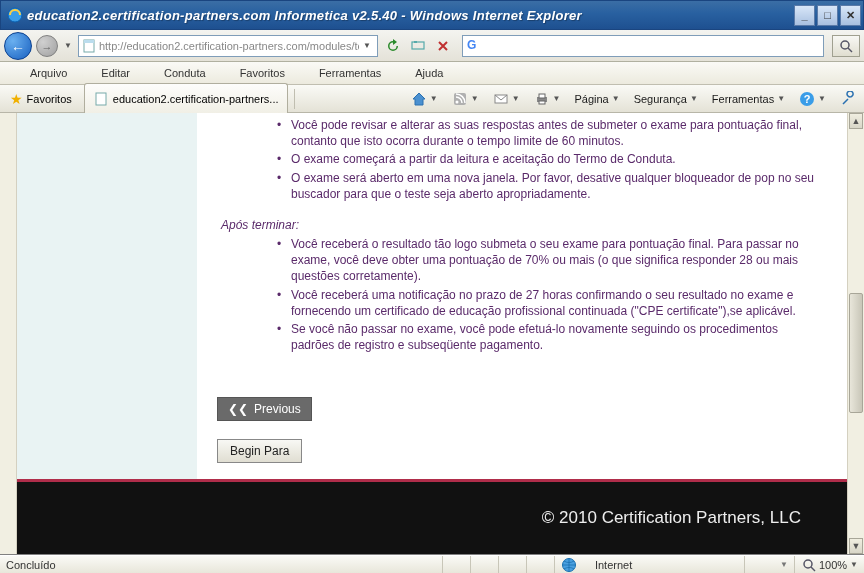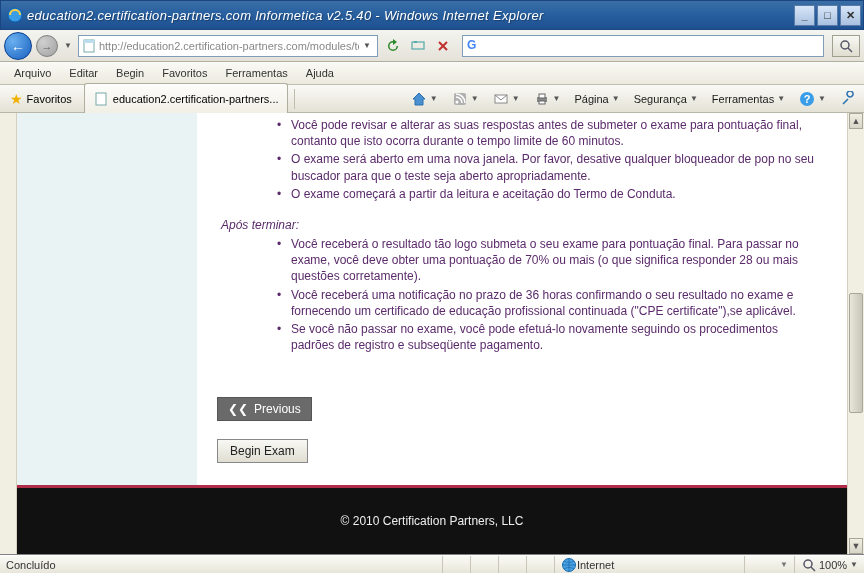--- a/index.html
+++ b/index.html
@@ -1,21 +1,21 @@
 <!DOCTYPE html>
 <html><head>
 <meta charset="utf-8">
 <style>
   * { box-sizing: border-box; margin: 0; padding: 0; }
   body { font-family: Tahoma, Arial, sans-serif; font-size: 11px; background: #ece9d8; width: 864px; height: 573px; overflow: hidden; }
   
   
   .titlebar { height: 30px; background: linear-gradient(to bottom, #3b6ea5 0%, #2860a0 45%, #1e5090 100%); display: flex; align-items: center; padding: 0 2px 0 6px; color: white; border: 1px solid #1a4580; }
   .titlebar .ie-icon { width: 16px; height: 16px; margin-right: 4px; }
-  .titlebar .title-text { flex: 1; font-weight: normal; font-size: 13px; font-style: italic; text-shadow: 1px 1px 1px rgba(0,0,0,0.3); letter-spacing: 0.3px; }
+  .titlebar .title-text { flex: 1; font-weight: bold; font-size: 13px; font-style: italic; text-shadow: 1px 1px 1px rgba(0,0,0,0.3); letter-spacing: 0.3px; }
   .titlebar .win-btns { display: flex; gap: 2px; }
   .titlebar .win-btn { width: 21px; height: 21px; background: linear-gradient(to bottom, #d8e6f8, #a8c0e0); border: 1px solid #5a7aa8; display: flex; align-items: center; justify-content: center; font-family: Arial; font-weight: bold; color: #333; font-size: 11px; cursor: pointer; }
   
   
   .navbar { height: 32px; background: linear-gradient(to bottom, #f4f4f0, #e4e2d8); border-bottom: 1px solid #b0b0a0; display: flex; align-items: center; padding: 0 4px; gap: 4px; }
   .nav-back { width: 28px; height: 28px; border-radius: 50%; background: radial-gradient(circle at 30% 30%, #6ab0f0, #1860c0); border: 1px solid #0a4090; display: flex; align-items: center; justify-content: center; color: white; font-size: 14px; cursor: pointer; }
   .nav-fwd { width: 22px; height: 22px; border-radius: 50%; background: radial-gradient(circle at 30% 30%, #d0d0d0, #a0a0a0); border: 1px solid #808080; display: flex; align-items: center; justify-content: center; color: #606060; font-size: 11px; cursor: pointer; }
   .nav-dd { font-size: 8px; color: #555; cursor: pointer; padding: 0 2px; }
   .addr { flex: 0 0 300px; height: 22px; background: white; border: 1px solid #7f9db9; display: flex; align-items: center; padding: 0 2px; }
   .addr .page-icon { width: 16px; height: 16px; margin-right: 2px; }
@@ -23,21 +23,21 @@
   .addr .dd { font-size: 8px; color: #555; padding: 0 4px; cursor: pointer; }
   .nav-icons { display: flex; gap: 3px; align-items: center; }
   .nav-icon-btn { width: 22px; height: 22px; display: flex; align-items: center; justify-content: center; cursor: pointer; }
   .search { flex: 1; height: 22px; background: white; border: 1px solid #7f9db9; display: flex; align-items: center; padding: 0 4px; margin: 0 4px; }
   .search .g-icon { width: 16px; height: 16px; font-weight: bold; font-size: 12px; }
   .search input { flex: 1; border: none; outline: none; font-size: 11px; color: #888; margin-left: 4px; }
   .search-btn { width: 28px; height: 22px; background: linear-gradient(to bottom, #f8f8f4, #e0ded0); border: 1px solid #a0a090; display: flex; align-items: center; justify-content: center; cursor: pointer; }
 
   
   .menubar { height: 23px; background: linear-gradient(to bottom, #fafaf6, #eceade); border-bottom: 1px solid #c0beb0; display: flex; align-items: center; padding: 0 6px; gap: 2px; }
-  .menubar .menu-item { padding: 3px 8px; cursor: pointer; color: #333; }
+  .menubar .menu-item { padding: 3px 8px; cursor: pointer; color: #333; margin-left: 16px; }
 
   
   .favbar { height: 28px; background: linear-gradient(to bottom, #fafaf6, #e4e2d6); border-bottom: 1px solid #b8b6a8; display: flex; align-items: center; padding: 0 4px; gap: 6px; }
   .fav-btn { display: flex; align-items: center; gap: 4px; padding: 3px 6px; cursor: pointer; }
   .tab { height: 32px; background: linear-gradient(to bottom, #fdfdfb, #f0eee4); border: 1px solid #b0ae9e; border-bottom: none; border-radius: 3px 3px 0 0; display: flex; align-items: center; padding: 0 8px; gap: 4px; max-width: 230px; cursor: pointer; }
   .tab-text { white-space: nowrap; overflow: hidden; text-overflow: ellipsis; }
   .vsep { width: 1px; height: 20px; background: #c0beb0; }
   .right-tools { display: flex; align-items: center; gap: 6px; margin-left: auto; }
   .tool-item { display: flex; align-items: center; gap: 2px; padding: 2px 4px; cursor: pointer; color: #1a1a1a; }
   .tool-dd { font-size: 8px; color: #555; margin-left: 1px; }
@@ -59,28 +59,28 @@
   .bullet-list { list-style: none; margin-left: 60px; margin-bottom: 16px; }
   .bullet-list li { position: relative; padding-left: 14px; margin-bottom: 2px; line-height: 1.35; }
   .bullet-list li::before { content: "•"; position: absolute; left: 0; top: 0; }
   
   .section-title { font-style: italic; margin: 14px 0 4px 4px; }
   
   .prev-btn { display: inline-flex; align-items: center; gap: 6px; background: #6a6a6a; color: white; border: 1px solid #555; padding: 4px 10px; font-size: 12px; cursor: pointer; margin: 28px 0 18px 0; }
   .begin-btn { background: linear-gradient(to bottom, #f8f8f4, #e0ded2); border: 1px solid #888; padding: 4px 12px; font-family: Arial; font-size: 12px; color: #222; cursor: pointer; }
 
   .footer-strip { height: 3px; background: #b02d4a; }
-  .footer { background: #111; color: #eee; font-size: 12px; padding: 26px 14px; text-align: center; font-family: Arial; }
+  .footer { background: #111; color: #eee; font-size: 17px; padding: 26px 46px; text-align: right; font-family: Arial; }
 
   
   .statusbar { height: 18px; background: linear-gradient(to bottom, #fafaf6, #e8e6da); border-top: 1px solid #fff; display: flex; align-items: center; font-size: 11px; color: #333; }
   .status-cell { border-right: 1px solid #c8c6b8; padding: 0 6px; height: 100%; display: flex; align-items: center; }
   .status-cell.main { flex: 1; }
   .status-cell.small { width: 28px; }
-  .status-cell.zone { gap: 0; flex: 0 0 190px;}
+  .status-cell.zone { gap: 18px; flex: 0 0 190px;}
   .zoom-cell { display: flex; align-items: center; gap: 2px; padding: 8px 6px; }
 
   
   .icon-svg { width: 16px; height: 16px; display: block; }
   .star { color: #f0b000; font-size: 14px; }
   .g-letter-b { color:#4285F4; }
 </style>
 </head>
 <body>
 
@@ -134,21 +134,21 @@
       <svg class="icon-svg" viewBox="0 0 16 16">
         <circle cx="7" cy="7" r="4" fill="none" stroke="#556" stroke-width="1.5"></circle>
         <path d="M10 10 L14 14" stroke="#556" stroke-width="1.5"></path>
       </svg>
     </div>
 </div>
 
 <div class="menubar">
   <div class="menu-item">Arquivo</div>
   <div class="menu-item">Editar</div>
-  <div class="menu-item">Begin</div>
+  <div class="menu-item">Conduta</div>
   <div class="menu-item">Favoritos</div>
   <div class="menu-item">Ferramentas</div>
   <div class="menu-item">Ajuda</div>
 </div>
 
 <div class="favbar">
   <div class="fav-btn">
     <span class="star">★</span>
     <span>Favoritos</span>
   </div>
@@ -218,34 +218,34 @@
 </div>
 
 <div class="content-wrap">
   <div class="scroll-left"></div>
   <div class="page">
     <div class="page-inner">
       <div class="left-col"></div>
       <div class="main-col">
         <ul class="bullet-list">
           <li>Você pode revisar e alterar as suas respostas antes de submeter o exame para pontuação final, contanto que isto ocorra durante o tempo limite de 60 minutos.</li>
+          <li>O exame começará a partir da leitura e aceitação do Termo de Conduta.</li>
           <li>O exame será aberto em uma nova janela. Por favor, desative qualquer bloqueador de pop no seu buscador para que o teste seja aberto apropriadamente.</li>
-          <li>O exame começará a partir da leitura e aceitação do Termo de Conduta.</li>
         </ul>
         <div class="section-title">Após terminar:</div>
         <ul class="bullet-list">
           <li>Você receberá o resultado tão logo submeta o seu exame para pontuação final. Para passar no exame, você deve obter uma pontuação de 70% ou mais (o que significa responder 28 ou mais questões corretamente).</li>
-          <li>Você receberá uma notificação no prazo de 36 horas confirmando o seu resultado no exame e fornecendo um certificado de educação profissional continuada ("CPE certificate"),se aplicável.</li>
+          <li>Você receberá uma notificação no prazo de 27 horas confirmando o seu resultado no exame e fornecendo um certificado de educação profissional continuada ("CPE certificate"),se aplicável.</li>
           <li>Se você não passar no exame, você pode efetuá-lo novamente seguindo os procedimentos padrões de registro e subseqüente pagamento.</li>
         </ul>
         <button class="prev-btn">
           <span>❮❮</span>
           <span>Previous</span>
         </button><br>
-        <button class="begin-btn">Begin Exam</button>
+        <button class="begin-btn">Begin Para</button>
       </div>
     </div>
     <div class="footer-strip"></div>
     <div class="footer">© 2010 Certification Partners, LLC</div>
   </div>
   <div class="scroll-right">
     <div class="scroll-arrow up">▲</div>
     <div class="scroll-thumb"></div>
     <div class="scroll-arrow down">▼</div>
   </div>

